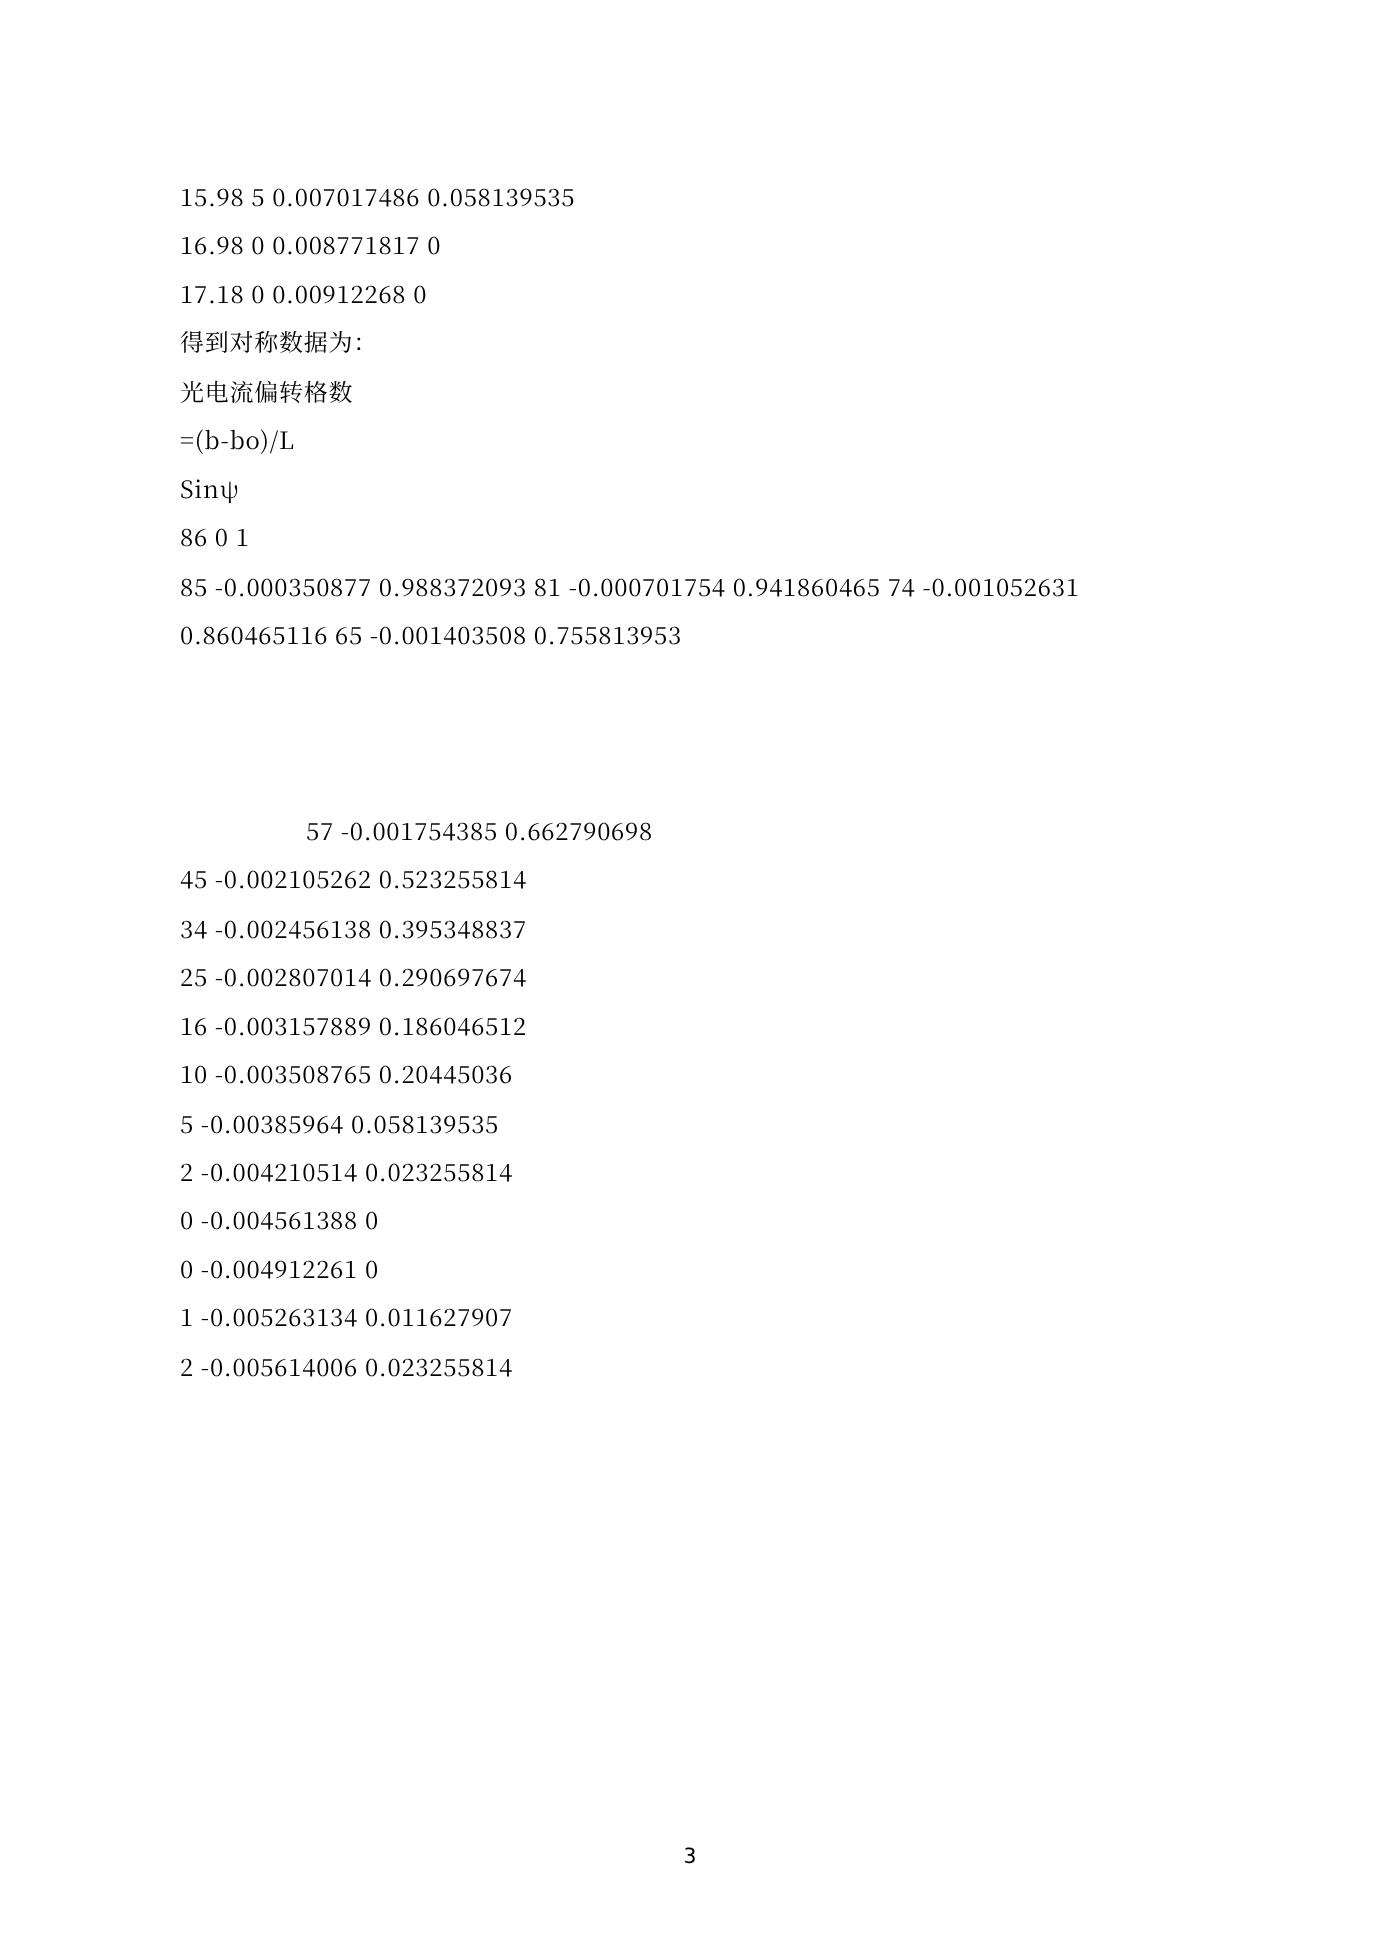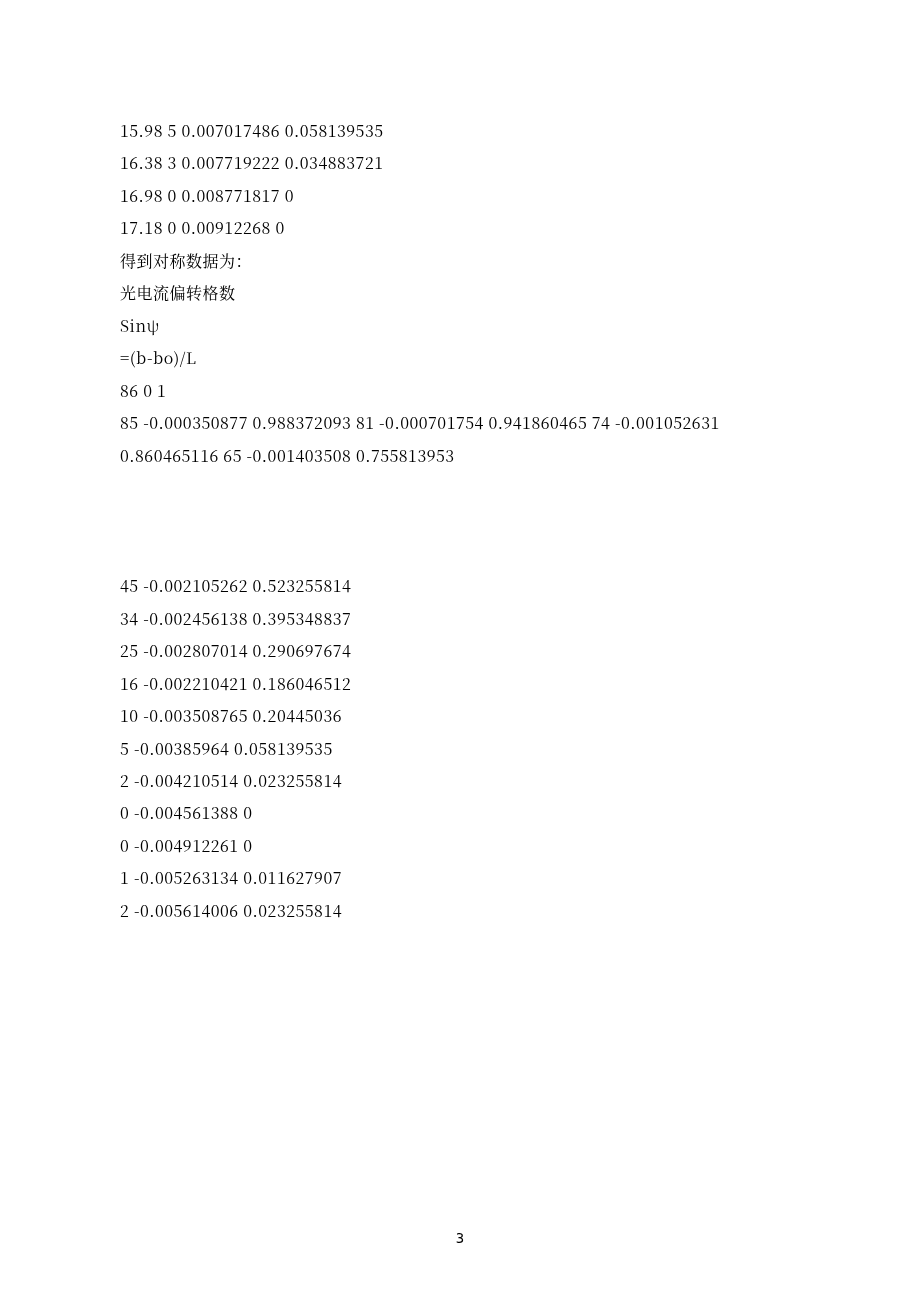--- a/index.html
+++ b/index.html
@@ -39,37 +39,37 @@
     font-size: 14px;
     font-family: "SimSun", monospace;
   }
 </style>
 </head>
 <body>
 
 <div class="page">
 
   <div class="p">15.98 5 0.007017486 0.058139535</div>
-  <div class="p">16.38 3 0.007719222 0.034883721</div>
   <div class="p">16.98 0 0.008771817 0</div>
   <div class="p">17.18 0 0.00912268 0</div>
   <div class="p">得到对称数据为：</div>
   <div class="p">光电流偏转格数</div>
+  <div class="p">=(b-bo)/L</div>
   <div class="p">Sinψ</div>
-  <div class="p">=(b-bo)/L</div>
   <div class="p">86 0 1</div>
   <div class="p">85 -0.000350877 0.988372093 81 -0.000701754 0.941860465 74 -0.001052631</div>
   <div class="p">0.860465116 65 -0.001403508 0.755813953</div>
 
   <div class="gap"></div>
 
+  <div class="p indent">57 -0.001754385 0.662790698</div>
   <div class="p">45 -0.002105262 0.523255814</div>
   <div class="p">34 -0.002456138 0.395348837</div>
   <div class="p">25 -0.002807014 0.290697674</div>
-  <div class="p">16 -0.002210421 0.186046512</div>
+  <div class="p">16 -0.003157889 0.186046512</div>
   <div class="p">10 -0.003508765 0.20445036</div>
   <div class="p">5 -0.00385964 0.058139535</div>
   <div class="p">2 -0.004210514 0.023255814</div>
   <div class="p">0 -0.004561388 0</div>
   <div class="p">0 -0.004912261 0</div>
   <div class="p">1 -0.005263134 0.011627907</div>
   <div class="p">2 -0.005614006 0.023255814</div>
 
   <div class="page-number">3</div>
 </div>

